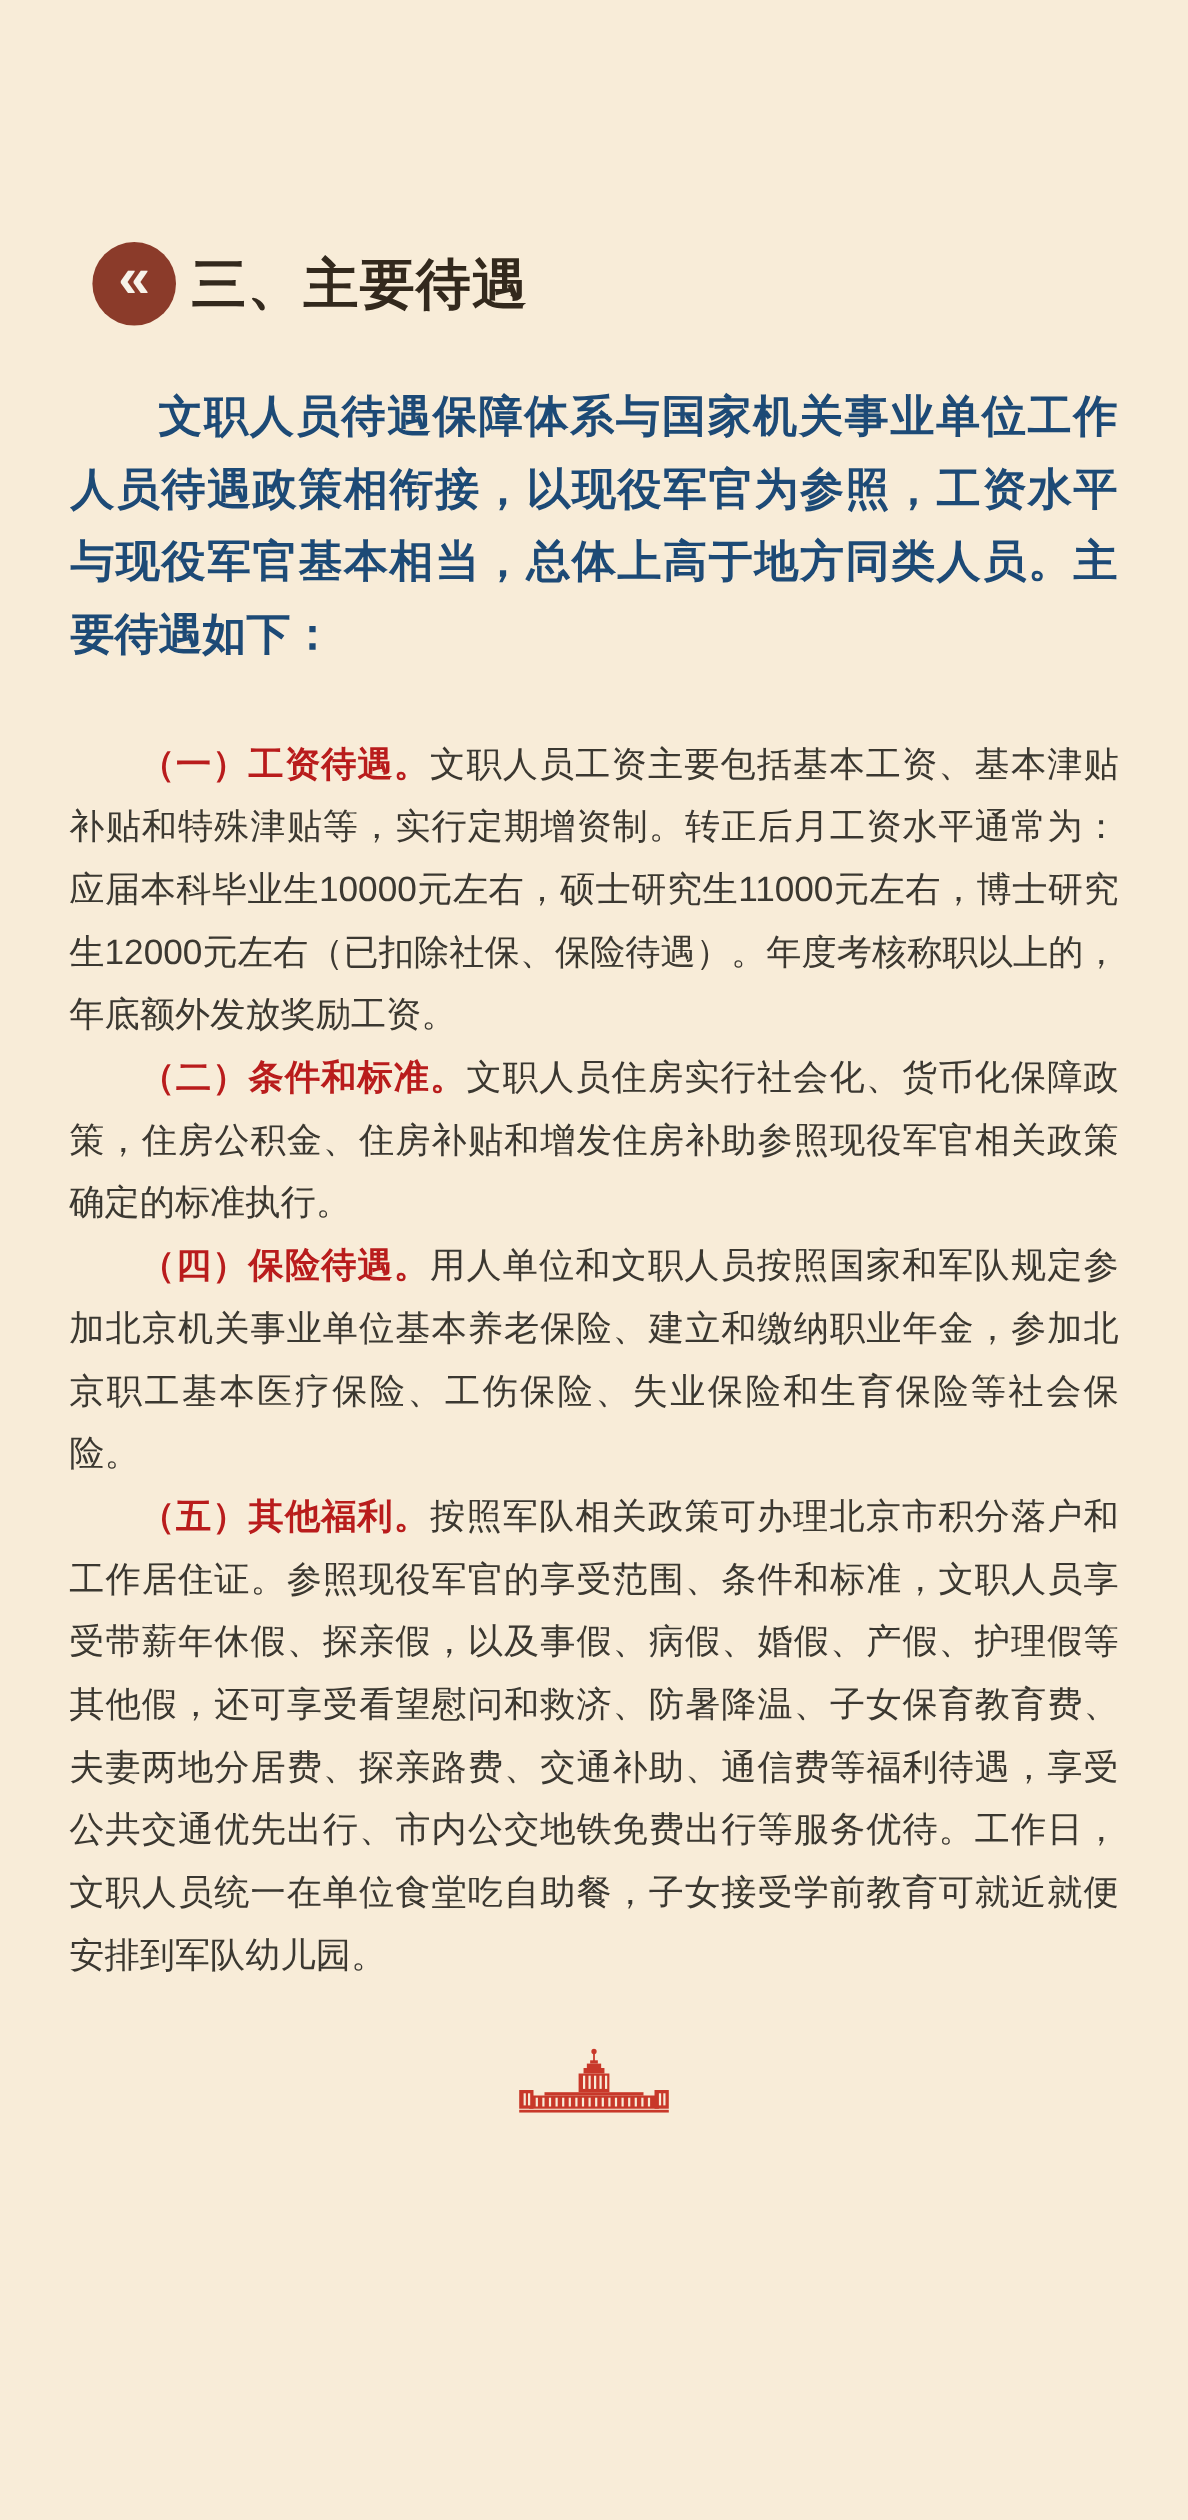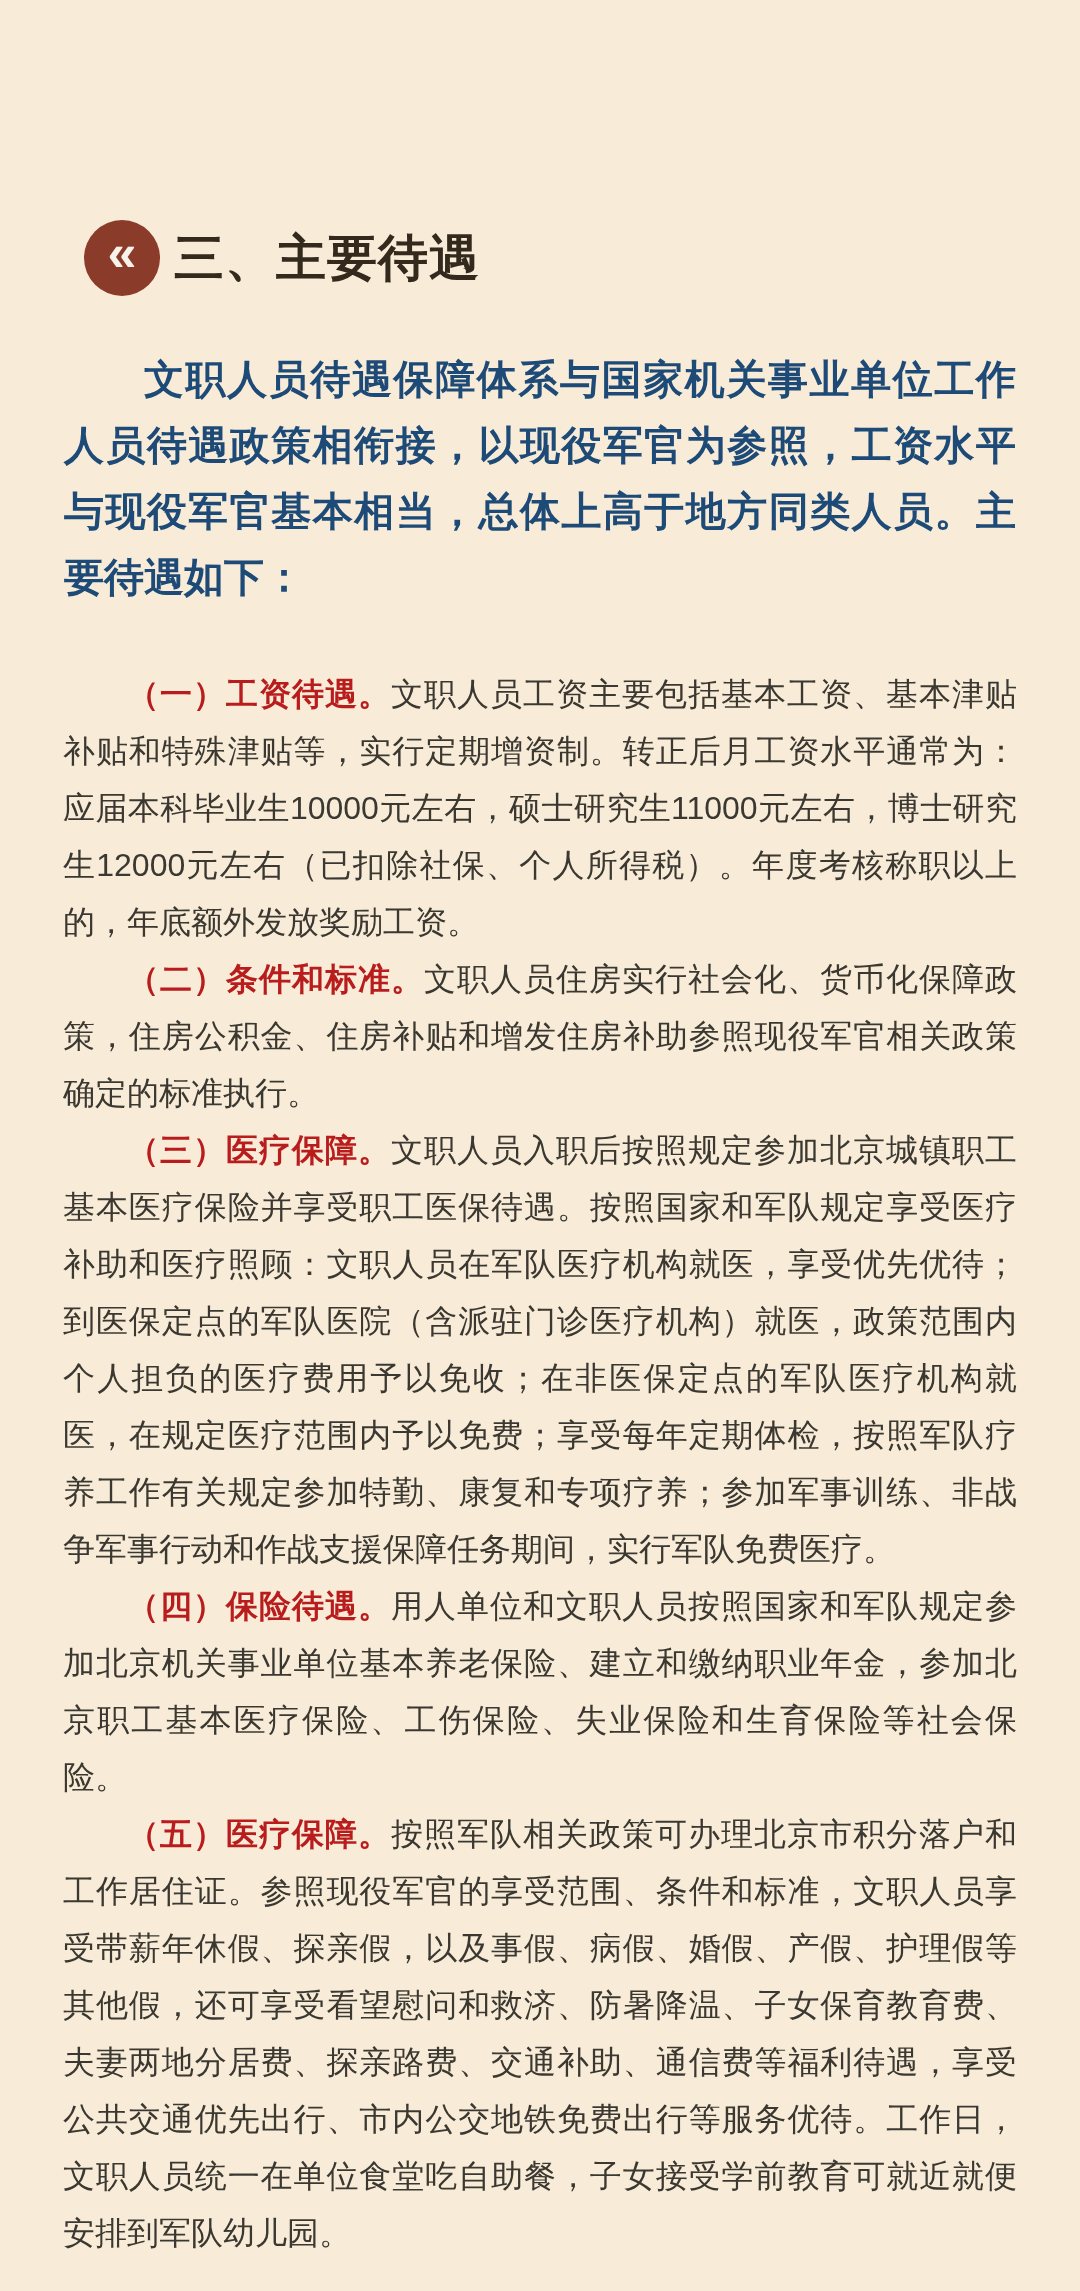--- a/index.html
+++ b/index.html
@@ -92,25 +92,24 @@
   <header class="header">
     <span class="badge">
       <span class="badge-glyph">«</span>
     </span>
     <h1 class="title">三、主要待遇</h1>
   </header>
 
   <p class="intro">文职人员待遇保障体系与国家机关事业单位工作人员待遇政策相衔接，以现役军官为参照，工资水平与现役军官基本相当，总体上高于地方同类人员。主要待遇如下：</p>
 
   <main class="content">
-    <p class="para"><span class="lead">（一）工资待遇。</span><span>文职人员工资主要包括基本工资、基本津贴补贴和特殊津贴等，实行定期增资制。转正后月工资水平通常为：应届本科毕业生10000元左右，硕士研究生11000元左右，博士研究生12000元左右（已扣除社保、个人所得税）。年度考核称职以上的，年底额外发放奖励工资。</span></p>
+    <p class="para"><span class="lead">（一）工资待遇。</span><span>文职人员工资主要包括基本工资、基本津贴补贴和特殊津贴等，实行定期增资制。转正后月工资水平通常为：应届本科毕业生10000元左右，硕士研究生11000元左右，博士研究生12000元左右（已扣除社保、保险待遇）。年度考核称职以上的，年底额外发放奖励工资。</span></p>
     <p class="para"><span class="lead">（二）条件和标准。</span><span>文职人员住房实行社会化、货币化保障政策，住房公积金、住房补贴和增发住房补助参照现役军官相关政策确定的标准执行。</span></p>
-    <p class="para"><span class="lead">（三）医疗保障。</span><span>文职人员入职后按照规定参加北京城镇职工基本医疗保险并享受职工医保待遇。按照国家和军队规定享受医疗补助和医疗照顾：文职人员在军队医疗机构就医，享受优先优待；到医保定点的军队医院（含派驻门诊医疗机构）就医，政策范围内个人担负的医疗费用予以免收；在非医保定点的军队医疗机构就医，在规定医疗范围内予以免费；享受每年定期体检，按照军队疗养工作有关规定参加特勤、康复和专项疗养；参加军事训练、非战争军事行动和作战支援保障任务期间，实行军队免费医疗。</span></p>
     <p class="para"><span class="lead">（四）保险待遇。</span><span>用人单位和文职人员按照国家和军队规定参加北京机关事业单位基本养老保险、建立和缴纳职业年金，参加北京职工基本医疗保险、工伤保险、失业保险和生育保险等社会保险。</span></p>
-    <p class="para"><span class="lead">（五）医疗保障。</span><span>按照军队相关政策可办理北京市积分落户和工作居住证。参照现役军官的享受范围、条件和标准，文职人员享受带薪年休假、探亲假，以及事假、病假、婚假、产假、护理假等其他假，还可享受看望慰问和救济、防暑降温、子女保育教育费、夫妻两地分居费、探亲路费、交通补助、通信费等福利待遇，享受公共交通优先出行、市内公交地铁免费出行等服务优待。工作日，文职人员统一在单位食堂吃自助餐，子女接受学前教育可就近就便安排到军队幼儿园。</span></p>
+    <p class="para"><span class="lead">（五）其他福利。</span><span>按照军队相关政策可办理北京市积分落户和工作居住证。参照现役军官的享受范围、条件和标准，文职人员享受带薪年休假、探亲假，以及事假、病假、婚假、产假、护理假等其他假，还可享受看望慰问和救济、防暑降温、子女保育教育费、夫妻两地分居费、探亲路费、交通补助、通信费等福利待遇，享受公共交通优先出行、市内公交地铁免费出行等服务优待。工作日，文职人员统一在单位食堂吃自助餐，子女接受学前教育可就近就便安排到军队幼儿园。</span></p>
   </main>
 
   <footer class="footer">
     <div class="logo">
       <svg width="150" height="60" viewBox="0 0 150 60" xmlns="http://www.w3.org/2000/svg">
         <g fill="#c8382a">
 
           <circle cx="75" cy="3" r="2.4"></circle>
 
           <rect x="74.2" y="5" width="1.6" height="8"></rect>

